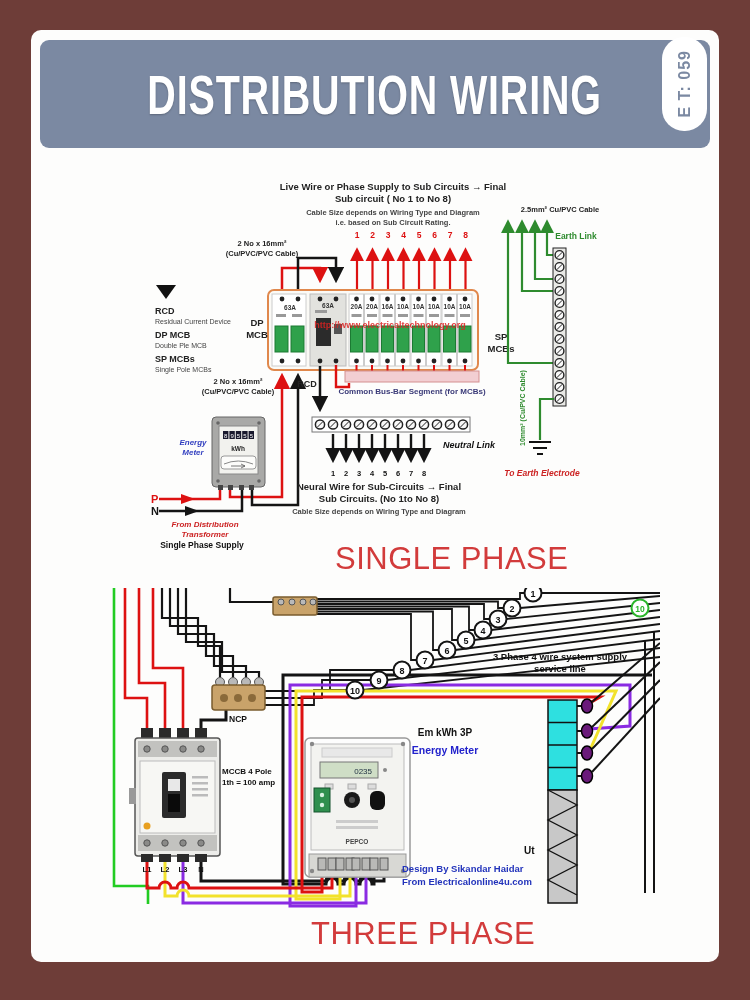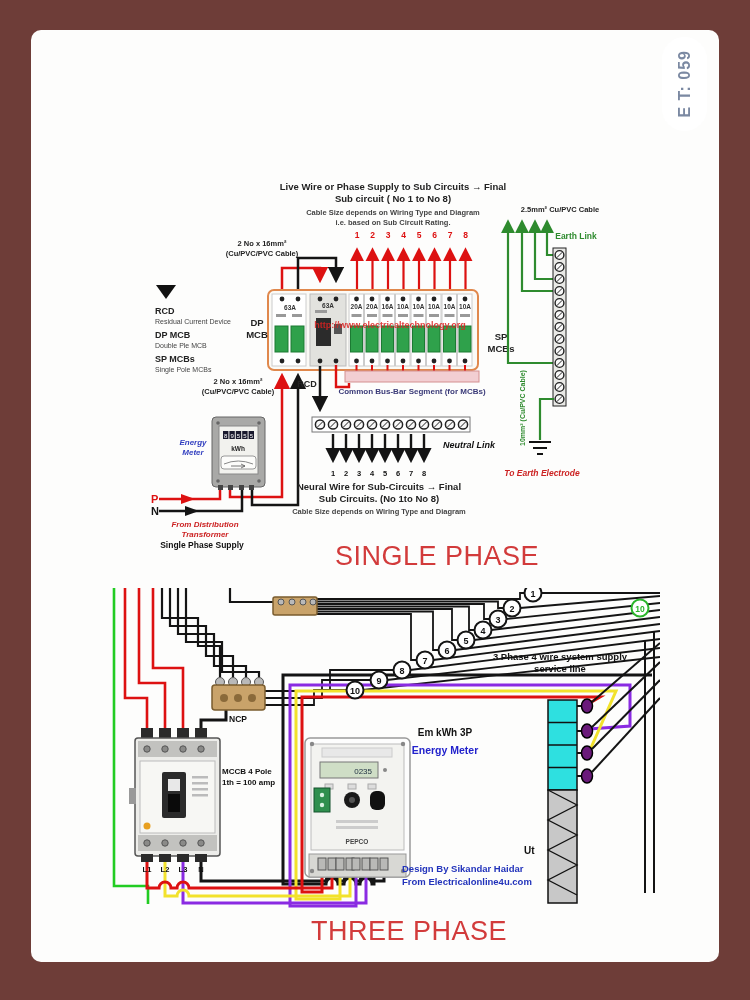--- a/index.html
+++ b/index.html
@@ -9,33 +9,36 @@
     --wire-purple:#8a2be2; --blue-text:#2233cc; --panel-border:#e0884c;
   }
   *{margin:0;padding:0;box-sizing:border-box;}
   html,body{width:750px;height:1000px;}
   body{background:var(--page-bg);font-family:"Liberation Sans",sans-serif;position:relative;overflow:hidden;}
   .card{position:absolute;left:31px;top:30px;width:688px;height:932px;background:var(--card-bg);border-radius:10px;}
   .header{position:absolute;left:9px;top:10px;width:670px;height:108px;background:var(--header-bg);border-radius:9px;display:flex;align-items:center;justify-content:center;}
   .header h1{color:#fff;font-size:47px;font-weight:bold;letter-spacing:1px;transform:scale(0.84,1.18);white-space:nowrap;text-shadow:0 1px 2px rgba(0,0,0,.25);}
   .badge{position:absolute;right:12px;top:7px;width:45px;height:94px;background:#fff;border-radius:22px;display:flex;align-items:center;justify-content:center;}
   .badge span{writing-mode:vertical-rl;transform:rotate(180deg);color:var(--header-bg);font-weight:bold;font-size:16px;letter-spacing:1px;}
-  .section-label{position:absolute;color:var(--accent-red);font-size:27px;letter-spacing:.5px;font-weight:normal;}
+  .section-label{position:absolute;color:var(--accent-red);font-size:31px;letter-spacing:.5px;font-weight:normal;}
   #single-phase-label{left:304px;top:511px;}
   #three-phase-label{left:280px;top:886px;text-align:center;}
   svg{position:absolute;overflow:hidden;}
   #sp-svg{left:104px;top:138px;}
   #tp-svg{left:69px;top:558px;}
   svg text{font-family:"Liberation Sans",sans-serif;}
 </style>
 </head>
 <body>
 
 <div class="card">
 
+  <div class="header">
+    <h1>DISTRIBUTION WIRING</h1>
+  </div>
   <div class="badge">
     <span>E T: 059</span>
   </div>
 
   <svg id="sp-svg" width="480" height="385" viewBox="0 0 480 385">
     <defs>
       <marker id="aR" viewBox="0 0 10 10" refX="8" refY="5" markerWidth="6.5" markerHeight="6.5" orient="auto">
           <path d="M0,0 L10,5 L0,10 z" fill="#dd1111"></path>
         </marker>
       <marker id="aB" viewBox="0 0 10 10" refX="8" refY="5" markerWidth="6.5" markerHeight="6.5" orient="auto">

